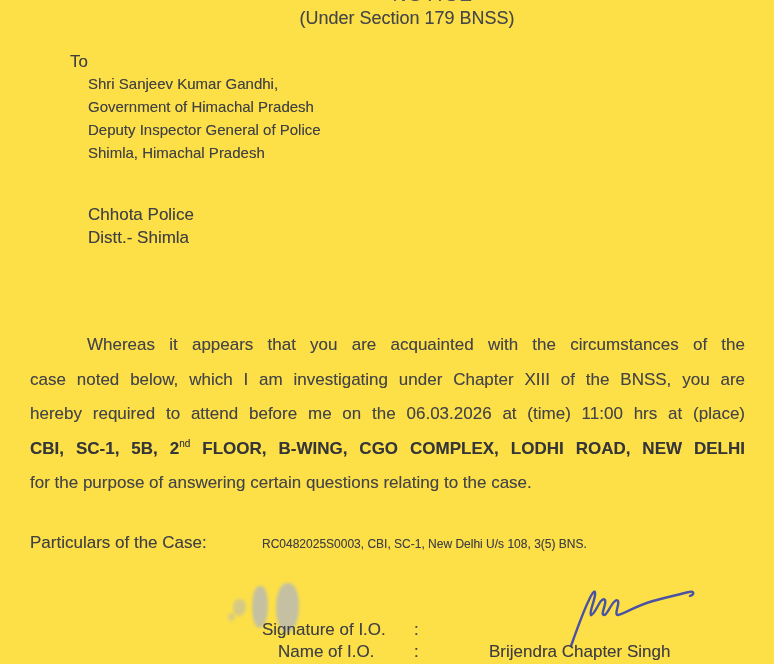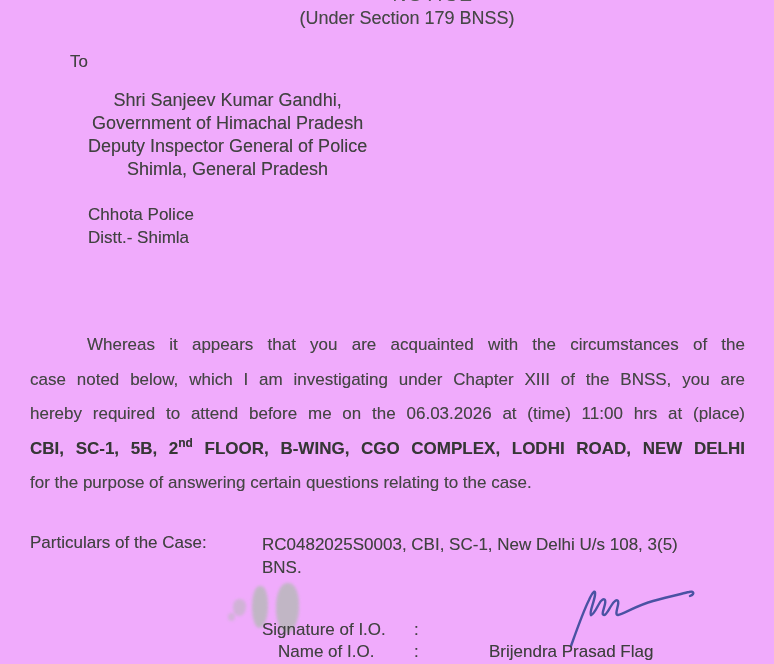--- a/index.html
+++ b/index.html
@@ -1,45 +1,45 @@
 <!DOCTYPE html>
 <html><head>
 <meta charset="utf-8">
 <style>
   html,body{margin:0;padding:0;background:#ffffff;}
   .page{
     position:relative;
     width:774px;height:664px;
-    background:#f0abfc;
+    background:#fde047;
     overflow:hidden;
     font-family:"Liberation Sans","DejaVu Sans",sans-serif;
     color:#414141;
     text-shadow:0 0 .6px rgba(95,95,95,.5);
   }
   .doc-title{
     position:absolute;top:-16px;left:0;right:0;
     text-align:center;transform:translateX(46px);
     font-size:19px;letter-spacing:1.5px;color:#555;
   }
   .doc-subtitle{
     position:absolute;top:8px;left:0;right:0;
     text-align:center;transform:translateX(20px);
     font-size:18px;color:#474747;
   }
   .salutation{position:absolute;left:30px;top:52px;font-size:17px;margin-left:40px;}
-  .addr-block{position:absolute;left:88px;top:89px;font-size:18px;line-height:23px;text-align:center;}
+  .addr-block{position:absolute;left:88px;top:72px;font-size:15px;line-height:23px;}
   .res-block{position:absolute;left:88px;top:203px;font-size:17px;line-height:23px;}
   .para{position:absolute;left:30px;top:328px;width:715px;font-size:17px;color:#454545;}
   .pline{line-height:34.6px;white-space:normal;}
   .just{text-align:justify;text-align-last:justify;}
   .indent{text-indent:57px;}
   .bold-line{font-weight:bold;color:#363636;}
-  .bold-line sup{font-size:12px;font-weight:bold;vertical-align:super;line-height:0;}
+  .bold-line sup{font-size:10px;font-weight:normal;vertical-align:super;line-height:0;}
   .particulars-label{position:absolute;left:30px;top:533px;font-size:17px;}
-  .particulars-value{position:absolute;left:262px;top:533px;width:440px;font-size:17px;line-height:23px;}
+  .particulars-value{position:absolute;left:262px;top:533px;width:440px;font-size:12px;line-height:23px;}
   .smudge{position:absolute;background:#b6b9b8;border-radius:50% 45% 55% 50%;filter:blur(1.6px);opacity:.8;}
   .smudge.s1{left:233px;top:599px;width:13px;height:17px;opacity:.55;}
   .smudge.s2{left:252px;top:586px;width:16px;height:42px;}
   .smudge.s3{left:276px;top:583px;width:23px;height:50px;}
   .smudge.s4{left:228px;top:613px;width:7px;height:8px;opacity:.5;}
   .sig-svg{position:absolute;left:543px;top:570px;}
   .sig-label{position:absolute;left:262px;top:620px;font-size:17px;}
   .sig-colon{position:absolute;left:414px;top:620px;font-size:17px;}
   .name-label{position:absolute;left:262px;top:642px;font-size:17px;margin-left:16px;}
   .name-colon{position:absolute;left:414px;top:642px;font-size:17px;}
@@ -52,21 +52,21 @@
 
   <div class="doc-title">NOTICE</div>
   <div class="doc-subtitle">(Under Section 179 BNSS)</div>
 
   <div class="salutation">To</div>
 
   <div class="addr-block">
     <div>Shri Sanjeev Kumar Gandhi,</div>
     <div>Government of Himachal Pradesh</div>
     <div>Deputy Inspector General of Police</div>
-    <div>Shimla, General Pradesh</div>
+    <div>Shimla, Himachal Pradesh</div>
   </div>
 
   <div class="res-block">
     <div>Chhota Police</div>
     <div>Distt.- Shimla</div>
   </div>
 
   <div class="para">
     <div class="pline just indent">Whereas it appears that you are acquainted with the circumstances of the</div>
     <div class="pline just">case noted below, which I am investigating under Chapter XIII of the BNSS, you are</div>
@@ -85,15 +85,15 @@
 
   <svg class="sig-svg" width="165" height="78" viewBox="0 0 165 78">
     <path d="M28,76 C33,62 40,42 46,30 C49,23 53,18 52,25 C51,33 46,42 48,45" fill="none" stroke-width="2.4" stroke-linecap="round" stroke-linejoin="round" stroke="#4a52a3"></path>
     <path d="M48,45 C52,44 55,34 58,31 C61,28 63,29 62,34 C61,39 58,45 61,45 C64,45 67,36 71,32 C74,29 76,30 75,35 C74,40 72,45 75,45 C80,44 95,35 110,31 C125,27 138,24 146,22 C151,20.5 152,24 147,26" fill="none" stroke-width="2.4" stroke-linecap="round" stroke-linejoin="round" stroke="#4a52a3"></path>
   </svg>
 
   <div class="sig-label">Signature of I.O.</div>
   <div class="sig-colon">:</div>
   <div class="name-label">Name of I.O.</div>
   <div class="name-colon">:</div>
-  <div class="io-name">Brijendra Prasad Flag</div>
+  <div class="io-name">Brijendra Chapter Singh</div>
 
 </div>
 
 </body></html>

